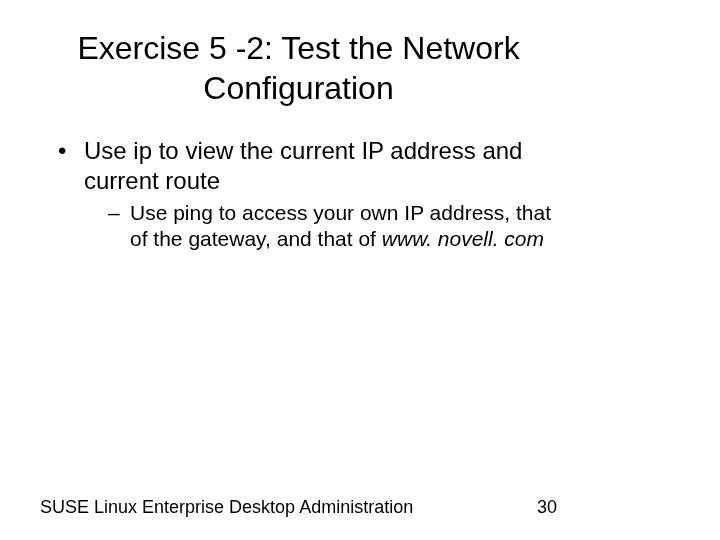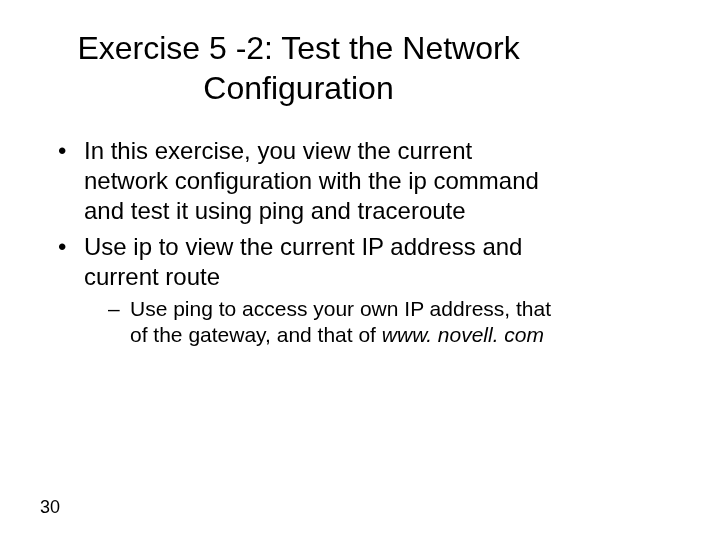--- a/index.html
+++ b/index.html
@@ -78,29 +78,27 @@
 </style>
 </head>
 <body>
 
 <div class="slide">
 
   <h1 class="title">Exercise 5 -2: Test the Network Configuration</h1>
 
   <ul class="level1">
     <li>
-      <span>In this exercise, you view the current network configuration with the ip command and test it using ping and traceroute</span>
-    </li>
-    <li>
       <span>Use ip to view the current IP address and current route</span>
       <ul class="level2">
         <li>
           <span>Use ping to access your own IP address, that of the gateway, and that of </span><span class="italic">www. novell. com</span>
         </li>
       </ul>
     </li>
   </ul>
 
   <div class="footer">
+    <span>SUSE Linux Enterprise Desktop Administration</span>
     <span>30</span>
   </div>
 
 </div>
 
 </body></html>

